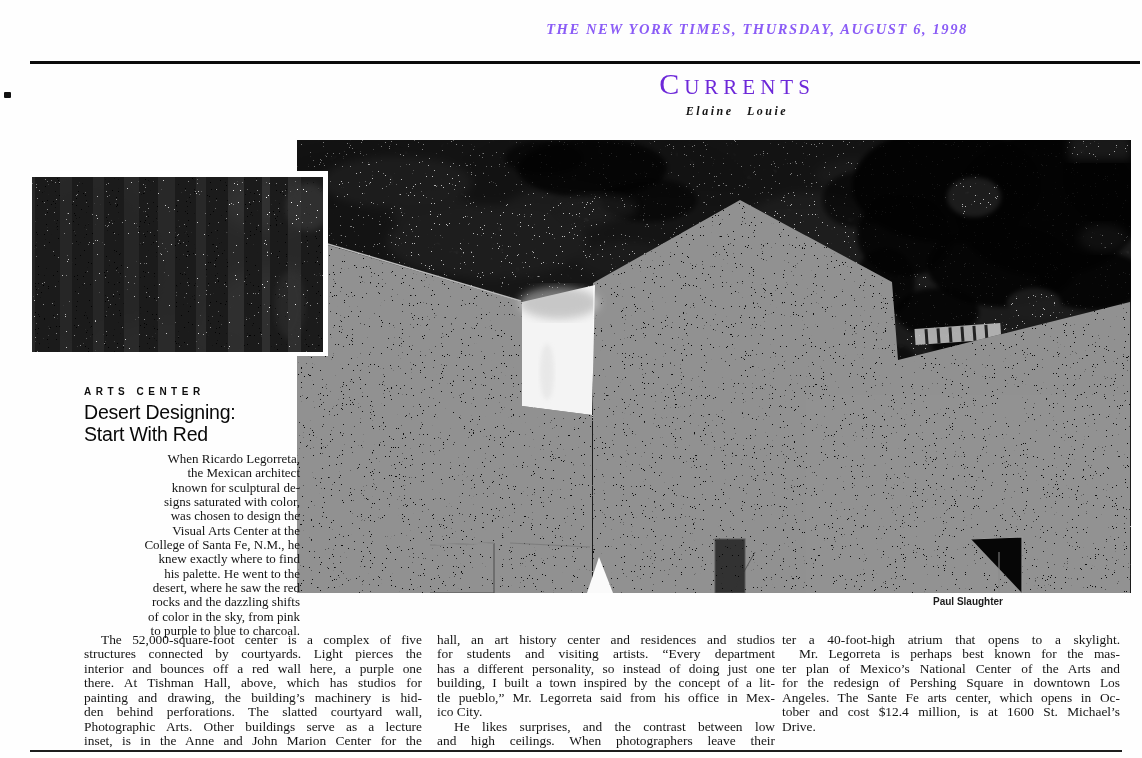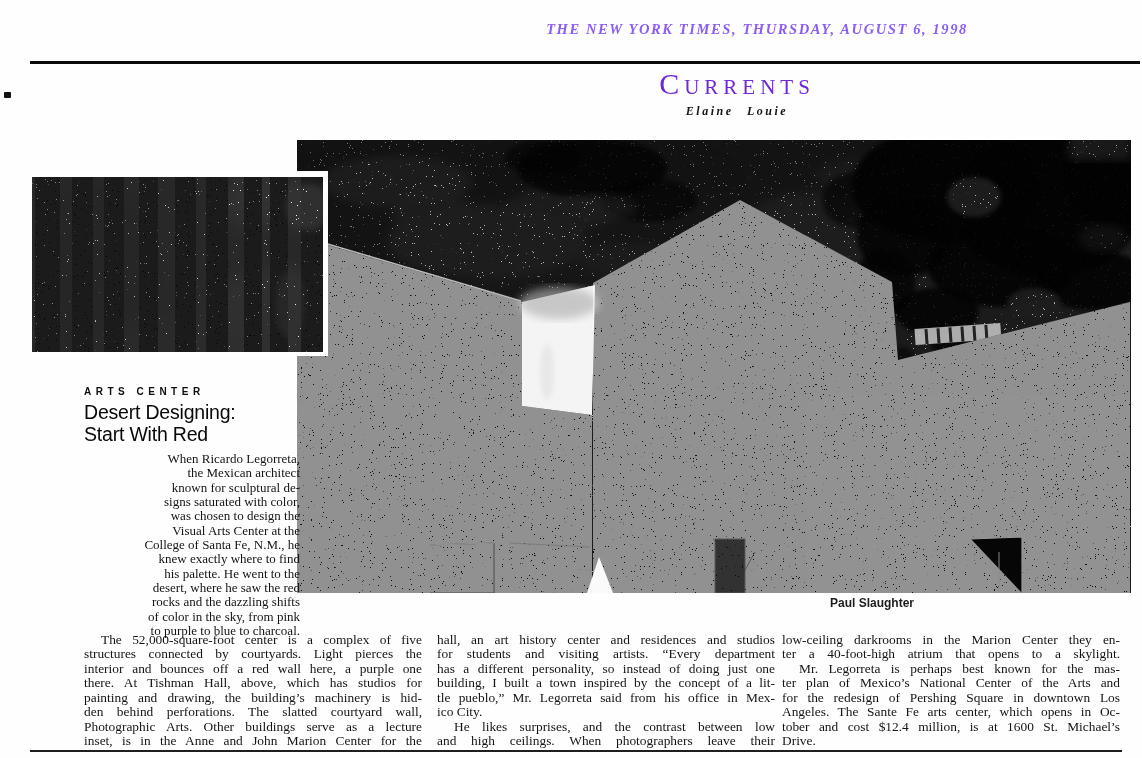--- a/index.html
+++ b/index.html
@@ -10,22 +10,22 @@
   .top-rule{position:absolute;left:30px;top:61px;width:1110px;height:3px;background:#0b0b0b;}
   .bottom-rule{position:absolute;left:30px;top:750px;width:1092px;height:2px;background:#1e1e1e;}
   .margin-dot{position:absolute;left:4px;top:92px;width:7px;height:6px;background:#111;border-radius:1px;}
   .currents{position:absolute;left:337px;top:69px;width:800px;text-align:center;}
   .currents-title{font-variant:small-caps;font-size:30px;letter-spacing:5px;color:#6d28d9;line-height:30px;}
   .currents-byline{margin-top:5px;font-style:italic;font-weight:700;font-size:12px;
                    letter-spacing:2.5px;word-spacing:8px;color:#151515;}
   .photo-main{position:absolute;left:297px;top:140px;width:834px;height:453px;}
   .inset{position:absolute;left:30px;top:171px;width:298px;height:185px;background:#fff;}
   .inset svg{position:absolute;left:2px;top:6px;}
-  .credit{position:absolute;left:830px;top:596px;width:276px;text-align:left;
-          font-family:"Liberation Sans",sans-serif;font-size:12px;font-weight:700;color:#1c1c1c;}
+  .credit{position:absolute;left:830px;top:596px;width:276px;text-align:center;
+          font-family:"Liberation Sans",sans-serif;font-size:10px;font-weight:700;color:#1c1c1c;}
   .article-left{position:absolute;left:84px;top:386px;width:216px;}
   .kicker{font-family:"Liberation Sans",sans-serif;font-size:10px;font-weight:700;
           letter-spacing:4.5px;color:#0e0e0e;}
   .headline{font-family:"Liberation Sans",sans-serif;font-size:19.5px;font-weight:400;
             line-height:21.5px;margin-top:5px;letter-spacing:-0.2px;color:#080808;}
   .intro{margin-top:7px;}
   .intro .ln{font-size:13px;line-height:14.35px;text-align:right;}
   .col{position:absolute;top:633px;width:338px;}
   .col-1{left:84px;} .col-2{left:437px;} .col-3{left:782px;}
   .col .ln{font-size:13.4px;line-height:14.45px;text-align:justify;text-align-last:justify;}
@@ -255,21 +255,20 @@
   <div class="ln">for students and visiting artists. “Every department</div>
   <div class="ln">has a different personality, so instead of doing just one</div>
   <div class="ln">building, I built a town inspired by the concept of a lit-</div>
   <div class="ln">tle pueblo,” Mr. Legorreta said from his office in Mex-</div>
   <div class="ln end">ico City.</div>
   <div class="ln ind">He likes surprises, and the contrast between low</div>
   <div class="ln">and high ceilings. When photographers leave their</div>
 </div>
 
 <div class="col col-3">
-  <div class="ln">low-ceiling darkrooms in the Marion Center they en-</div>
   <div class="ln">ter a 40-foot-high atrium that opens to a skylight.</div>
   <div class="ln ind">Mr. Legorreta is perhaps best known for the mas-</div>
   <div class="ln">ter plan of Mexico’s National Center of the Arts and</div>
   <div class="ln">for the redesign of Pershing Square in downtown Los</div>
   <div class="ln">Angeles. The Sante Fe arts center, which opens in Oc-</div>
   <div class="ln">tober and cost $12.4 million, is at 1600 St. Michael’s</div>
   <div class="ln end">Drive.</div>
 </div>
 
 <div class="bottom-rule"></div>

